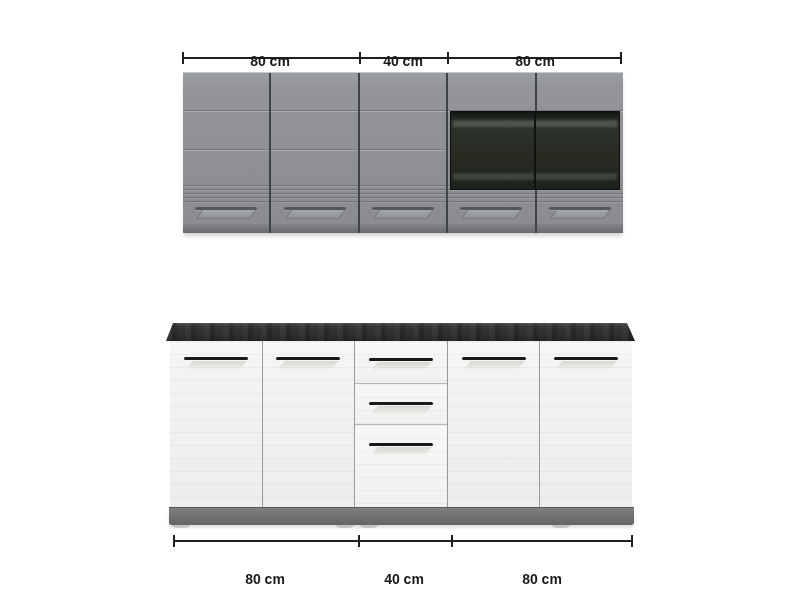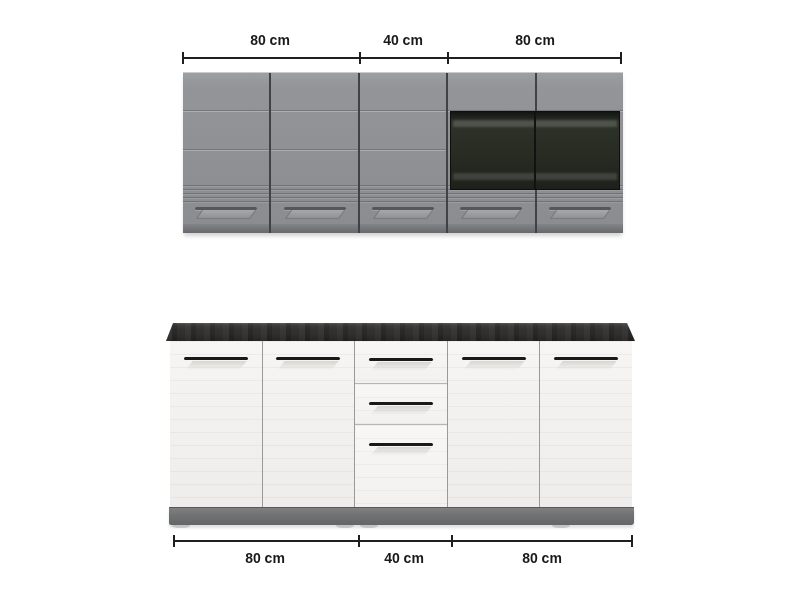--- a/index.html
+++ b/index.html
@@ -4,21 +4,21 @@
 <style>
   html,body{margin:0;padding:0;background:#ffffff;}
   .stage{position:relative;width:800px;height:600px;background:#ffffff;overflow:hidden;
          font-family:"Liberation Sans",sans-serif;}
 
   
   .dim{position:absolute;height:14px;}
   .dim-line{position:absolute;left:0;right:0;top:5px;height:2px;background:#1f1f1f;}
   .dim-tick{position:absolute;top:0;width:2px;height:12px;background:#1f1f1f;}
   .dim-label{position:absolute;transform:translateX(-50%);font-size:14px;font-weight:bold;
-             color:#1a1a1a;white-space:nowrap;}
+             color:#1a1a1a;white-space:nowrap;margin-top:21px;}
   .dim-top .dim-label{top:-20px;}
   .dim-bottom .dim-label{top:15px;}
 
   
   .upper-cabinet{position:absolute;left:183px;top:72px;width:440px;height:160px;
     background:#3f4246;display:flex;gap:2px;
     border-top:1px solid #c9cbcd;box-shadow:0 4px 4px -1px rgba(0,0,0,0.18);}
   .u-door{position:relative;flex:1 1 0;
     background:linear-gradient(180deg,#9da0a2 0%,#939598 8%,#8e9093 55%,#8a8c8f 100%);}
   .groove{position:absolute;left:0;right:0;height:1px;background:#74767a;

